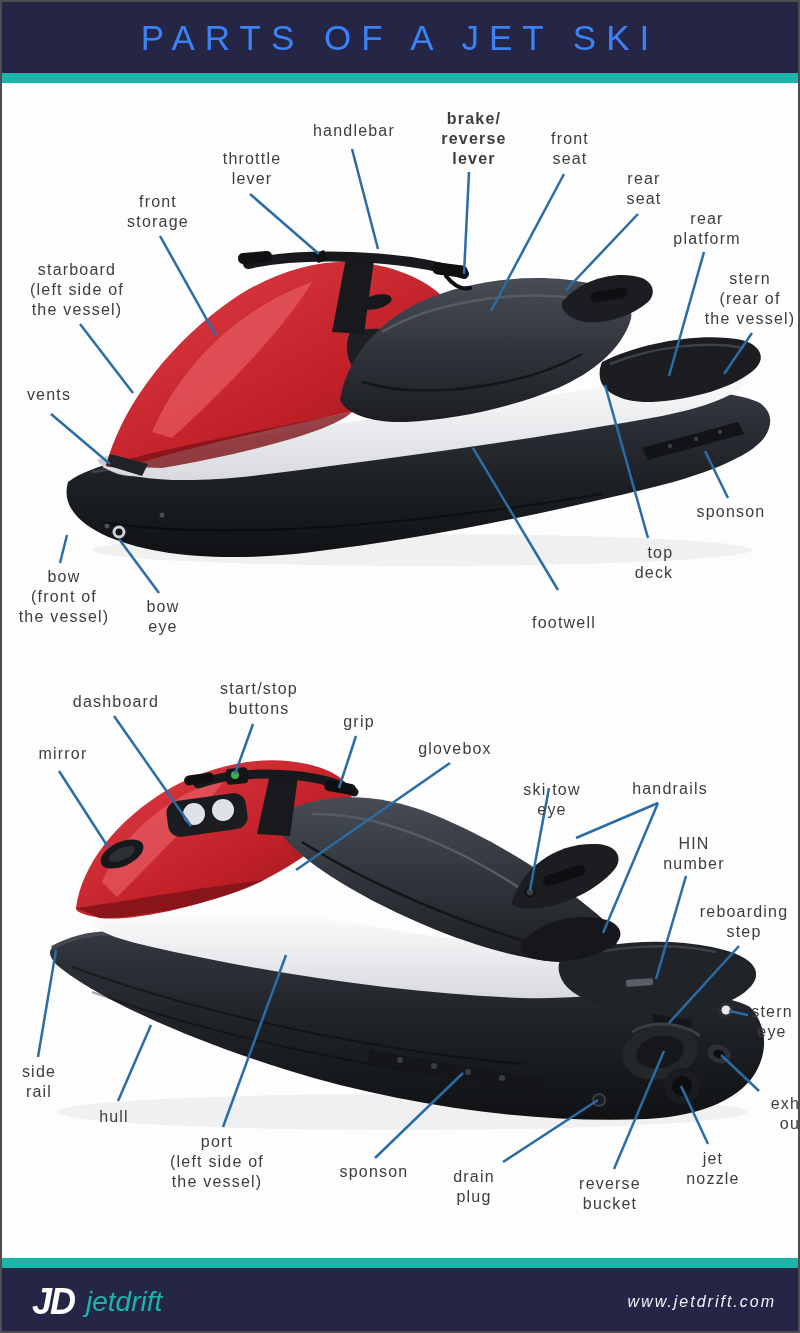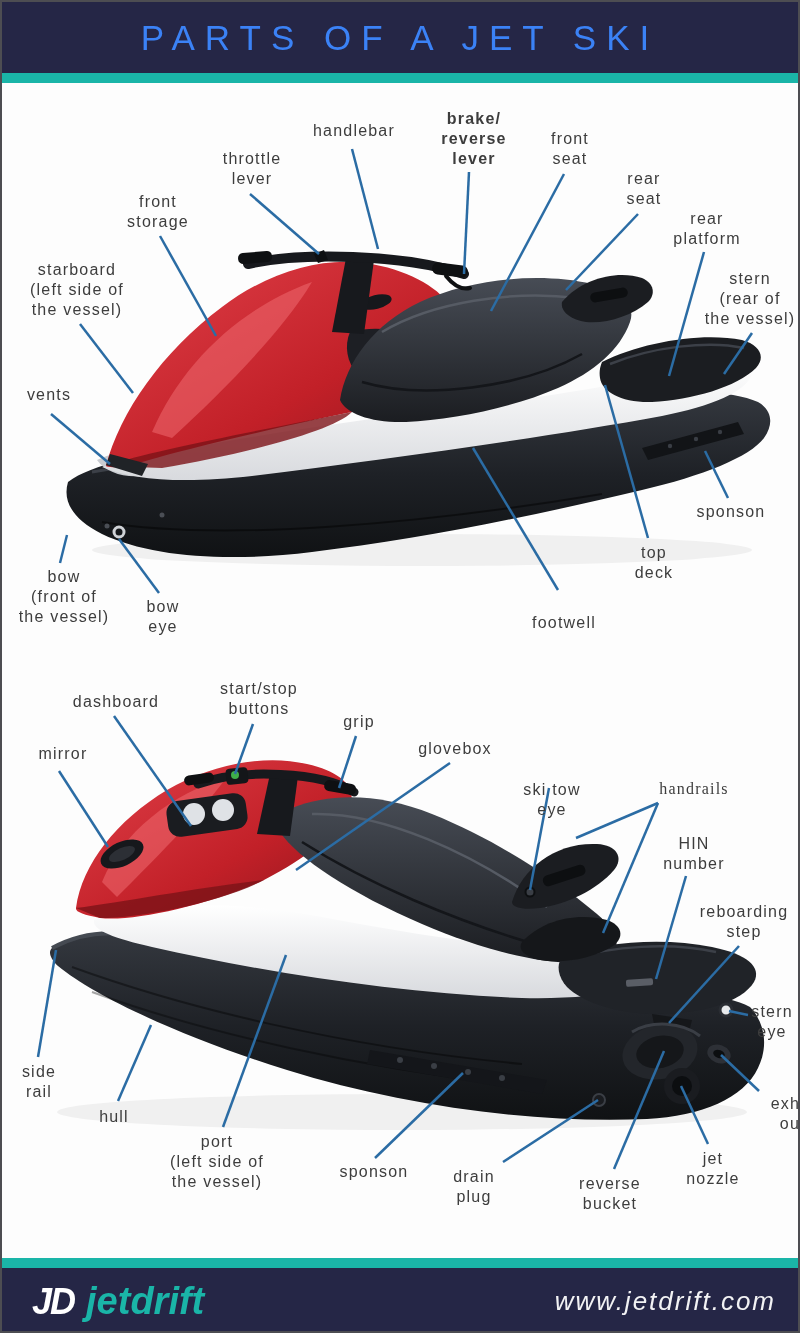--- a/index.html
+++ b/index.html
@@ -31,25 +31,25 @@
     position:absolute;left:0;top:1266px;width:100%;height:67px;
     background:var(--navy,#252646);
     display:flex;align-items:center;justify-content:space-between;
   }
   .logo{display:flex;align-items:center;margin-left:30px;}
   .logo-mark{
     color:#ffffff;font-weight:bold;font-style:italic;font-size:36px;
     letter-spacing:-2px;margin-right:12px;
   }
   .logo-text{
-    color:var(--teal,#1ab5a8);font-weight:bold;font-style:italic;font-size:38px;
+    color:var(--teal,#1ab5a8);font-weight:normal;font-style:italic;font-size:28px;
     letter-spacing:0px;
   }
   .website{
-    color:#f2f2f4;font-style:italic;font-size:26px;letter-spacing:2px;
+    color:#f2f2f4;font-style:italic;font-size:16px;letter-spacing:2px;
     margin-right:22px;white-space:nowrap;
   }
   #art-layer{position:absolute;left:0;top:0;width:800px;height:1333px;}
   #label-layer{position:absolute;left:0;top:0;width:800px;height:1333px;pointer-events:none;}
   .part-label{
     position:absolute;
     transform:translateX(-50%);
     text-align:center;
     font-size:16px;line-height:20px;
     letter-spacing:1.2px;
@@ -262,29 +262,29 @@
       <div class="part-label" style="left: 75px; top: 258px;">starboard<br>(left side of<br>the vessel)</div>
       <div class="part-label" style="left: 472px; top: 107px; font-weight: bold;">brake/<br>reverse<br>lever</div>
       <div class="part-label" style="left: 568px; top: 127px;">front<br>seat</div>
       <div class="part-label" style="left: 642px; top: 167px;">rear<br>seat</div>
       <div class="part-label" style="left: 705px; top: 207px;">rear<br>platform</div>
       <div class="part-label" style="left: 748px; top: 267px;">stern<br>(rear of<br>the vessel)</div>
       <div class="part-label" style="left: 47px; top: 383px; text-align: center;">vents</div>
       <div class="part-label" style="left: 62px; top: 565px;">bow<br>(front of<br>the vessel)</div>
       <div class="part-label" style="left: 161px; top: 595px;">bow<br>eye</div>
       <div class="part-label" style="left: 562px; top: 611px;">footwell</div>
-      <div class="part-label" style="left: 652px; top: 541px;">top<br>deck</div>
+      <div class="part-label" style="left: 652px; top: 541px; text-align: right;">top<br>deck</div>
       <div class="part-label" style="left: 729px; top: 500px;">sponson</div>
       <div class="part-label" style="left: 114px; top: 690px;">dashboard</div>
       <div class="part-label" style="left: 257px; top: 677px;">start/stop<br>buttons</div>
       <div class="part-label" style="left: 357px; top: 710px;">grip</div>
       <div class="part-label" style="left: 61px; top: 742px;">mirror</div>
       <div class="part-label" style="left: 453px; top: 737px;">glovebox</div>
       <div class="part-label" style="left: 550px; top: 742px; margin-top: 36px;">ski tow<br>eye</div>
-      <div class="part-label" style="left: 692px; top: 777px; font-family: Liberation Serif, serif;">handrails</div>
+      <div class="part-label" style="left: 668px; top: 777px;">handrails</div>
       <div class="part-label" style="left: 692px; top: 832px;">HIN<br>number</div>
       <div class="part-label" style="left: 742px; top: 900px;">reboarding<br>step</div>
       <div class="part-label" style="left: 770px; top: 1000px;">stern<br>eye</div>
       <div class="part-label" style="left: 761px; top: 1092px; margin-left: 40px;">exhaust<br>outlet</div>
       <div class="part-label" style="left: 711px; top: 1147px;">jet<br>nozzle</div>
       <div class="part-label" style="left: 608px; top: 1172px;">reverse<br>bucket</div>
       <div class="part-label" style="left: 472px; top: 1165px;">drain<br>plug</div>
       <div class="part-label" style="left: 372px; top: 1160px;">sponson</div>
       <div class="part-label" style="left: 215px; top: 1130px;">port<br>(left side of<br>the vessel)</div>
       <div class="part-label" style="left: 112px; top: 1105px;">hull</div>

